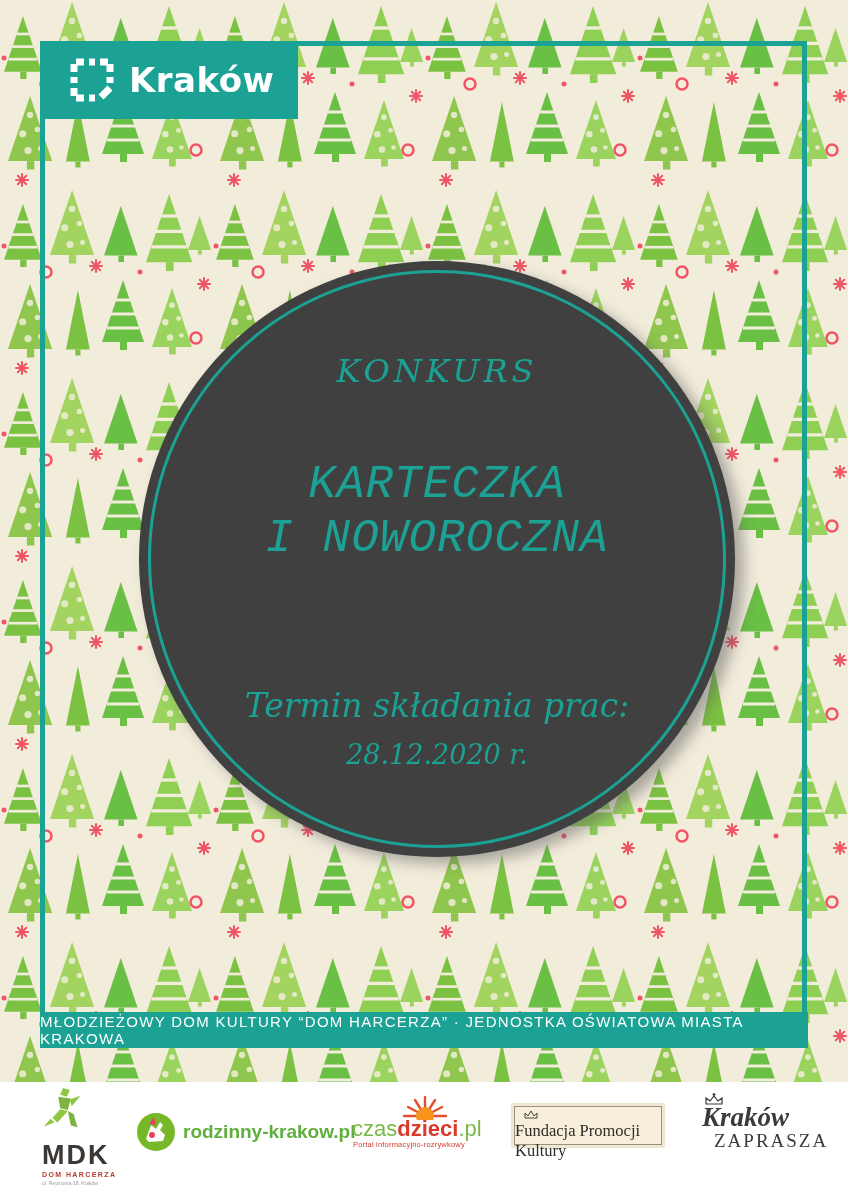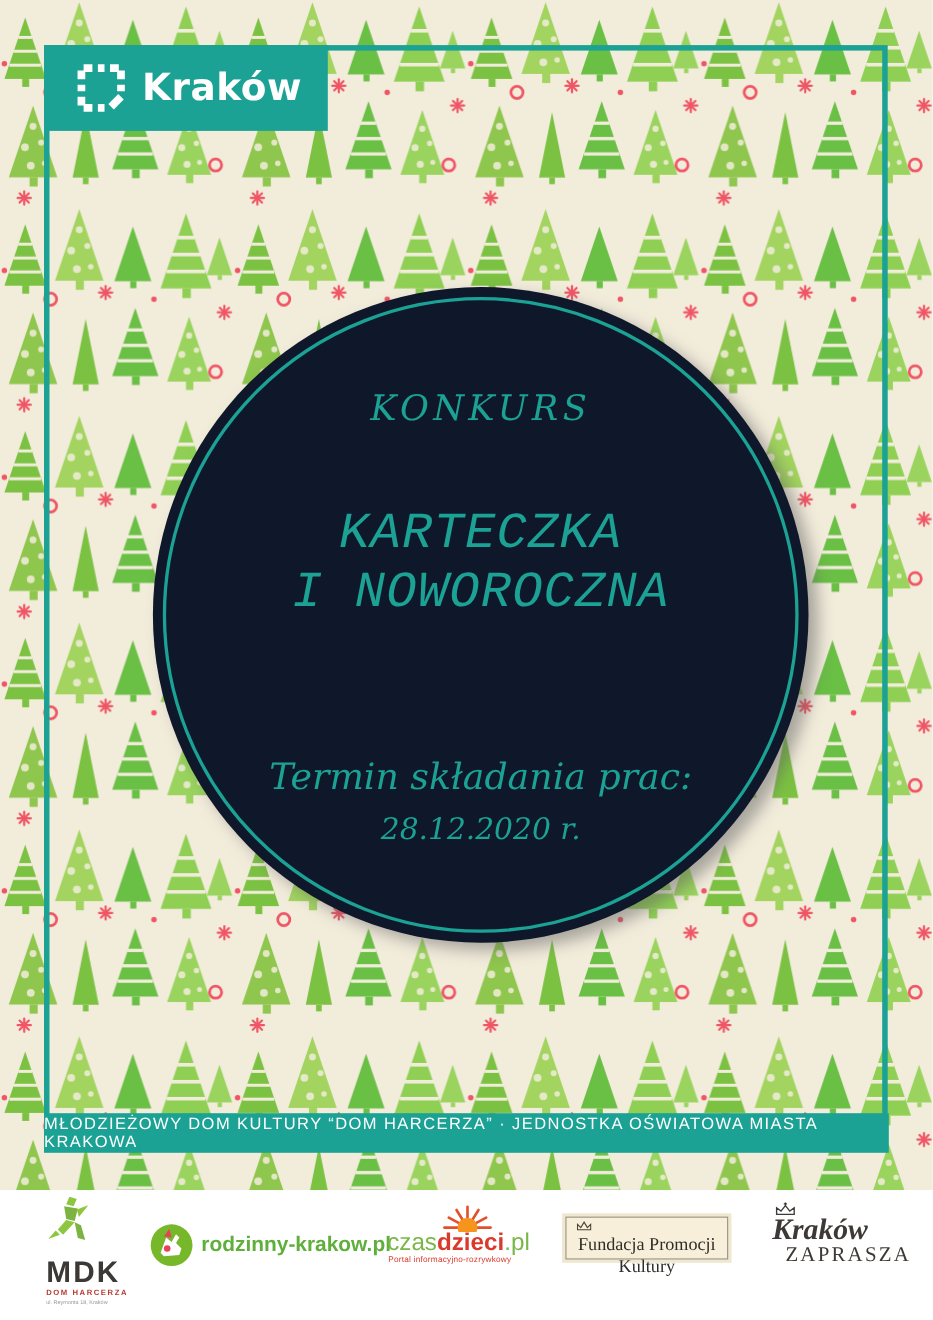--- a/index.html
+++ b/index.html
@@ -10,21 +10,21 @@
   
   .frame{position:absolute;left:40px;top:41px;width:767px;height:992px;
          border:5px solid #1ba294;box-sizing:border-box;}
   
   .krakow-box{position:absolute;left:40px;top:41px;width:258px;height:78px;background:#1ba294;
               display:flex;align-items:center;padding-left:30px;box-sizing:border-box;}
   .krakow-box svg{display:block;}
   .brand-name{color:#ffffff;font-family:"DejaVu Sans",sans-serif;font-size:34px;font-weight:600;
               margin-left:15px;letter-spacing:.5px;}
   
-  .circle{position:absolute;left:139px;top:261px;width:596px;height:596px;background:#0f172a;
+  .circle{position:absolute;left:139px;top:261px;width:596px;height:596px;background:#404040;
           border-radius:50%;box-shadow:9px 7px 14px rgba(95,95,95,.5);}
   .circle-ring{position:absolute;inset:9px;border:3px solid #1ba294;border-radius:50%;}
   .circle-content{position:absolute;inset:0;text-align:center;color:#1ba294;
                   font-family:"DejaVu Serif",serif;font-style:italic;}
   .kicker{position:absolute;top:91px;width:100%;font-size:32px;letter-spacing:4px;}
   .contest-title{position:absolute;top:197px;width:100%;font-size:46px;line-height:54px;
                  letter-spacing:1px;white-space:nowrap;font-family:Liberation Mono, monospace;}
   .deadline-label{position:absolute;top:425px;width:100%;font-size:33px;}
   .deadline-date{position:absolute;top:478px;width:100%;font-size:27px;}
   
@@ -41,21 +41,21 @@
   .rodzinny-text{font-size:19px;font-weight:600;color:#5faf3c;margin-left:7px;}
   .logo-czasdzieci{position:absolute;left:352px;top:12px;width:140px;}
   .czas-sun{position:absolute;left:48px;top:0;}
   .czas-text{position:absolute;left:0;top:22px;font-size:22px;white-space:nowrap;}
   .czas-green{color:#7ab648;}
   .czas-red{color:#d93a2b;font-weight:bold;}
   .czas-tagline{position:absolute;left:1px;top:46px;font-size:7.5px;color:#d93a2b;letter-spacing:.2px;}
   .logo-fundacja{position:absolute;left:514px;top:24px;width:148px;height:39px;background:#f7efd9;
                  border:1px solid #97917f;box-sizing:border-box;box-shadow:0 0 0 3px #efe7cf;}
   .fundacja-crown{position:absolute;left:9px;top:3px;}
-  .fundacja-text{position:absolute;left:0;width:100%;top:14px;text-align:center;
+  .fundacja-text{position:absolute;left:0;width:100%;top:14px;
                  font-family:"Liberation Serif",serif;font-size:16.5px;color:#2e2c29;}
   .logo-zaprasza{position:absolute;left:700px;top:11px;width:118px;color:#3d3936;
                  font-family:"Liberation Serif",serif;}
   .zaprasza-crown{position:absolute;left:4px;top:0;}
   .zaprasza-line1{position:absolute;left:2px;top:9px;font-size:27px;font-style:italic;font-weight:600;}
   .zaprasza-line2{position:absolute;left:14px;top:37px;font-size:19px;letter-spacing:2px;}
 </style>
 </head>
 <body>
 

